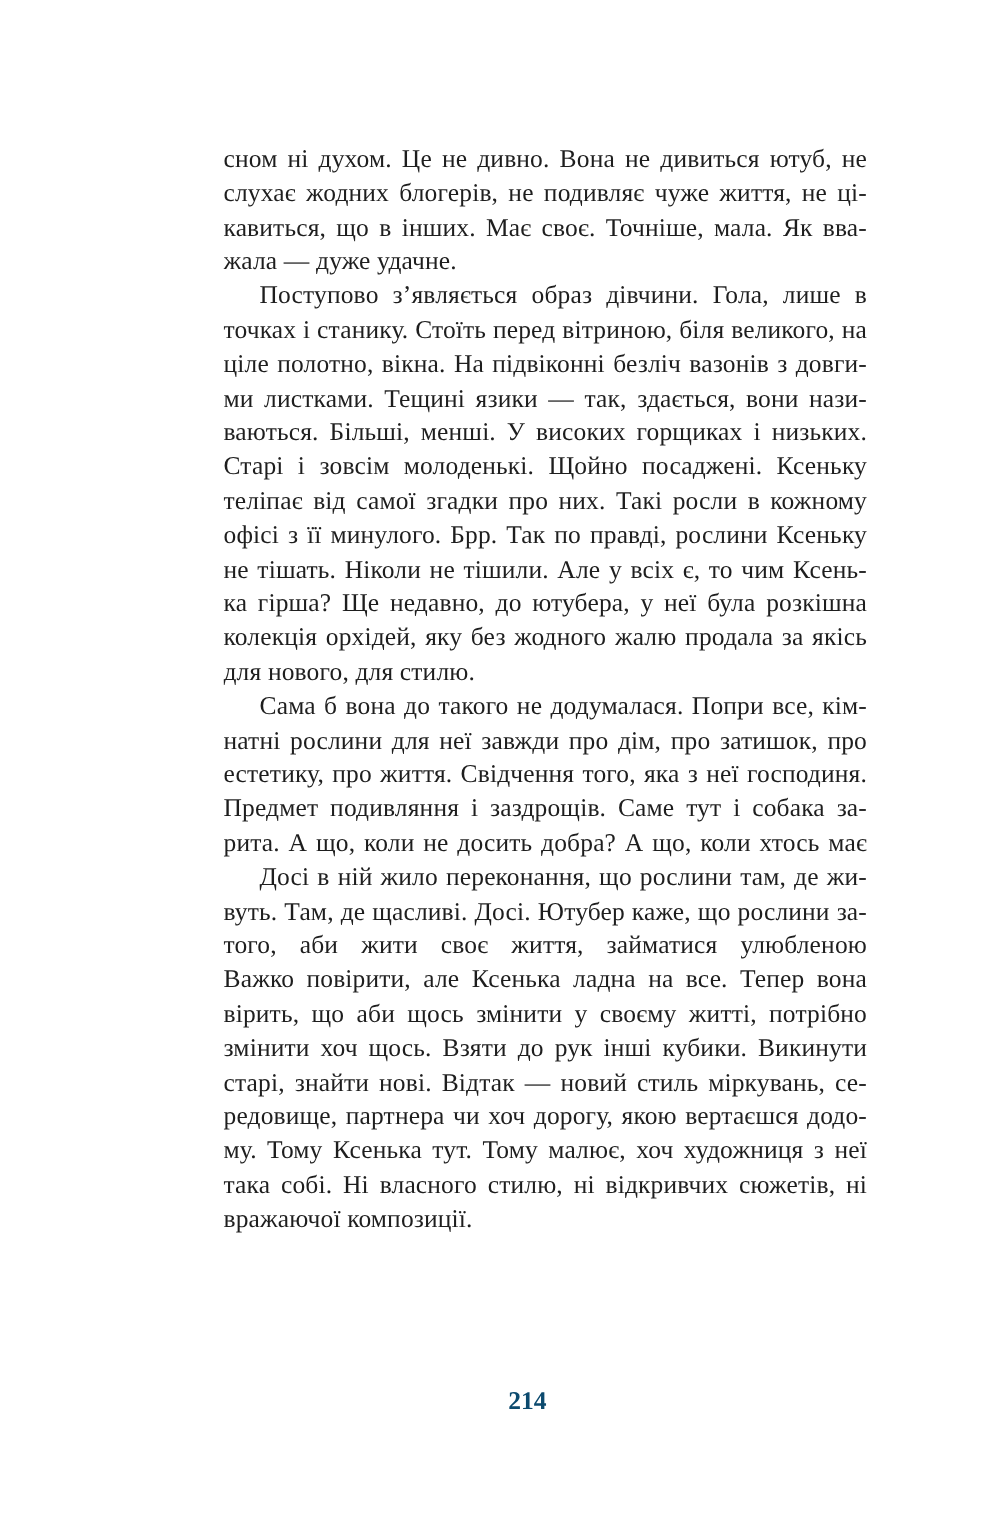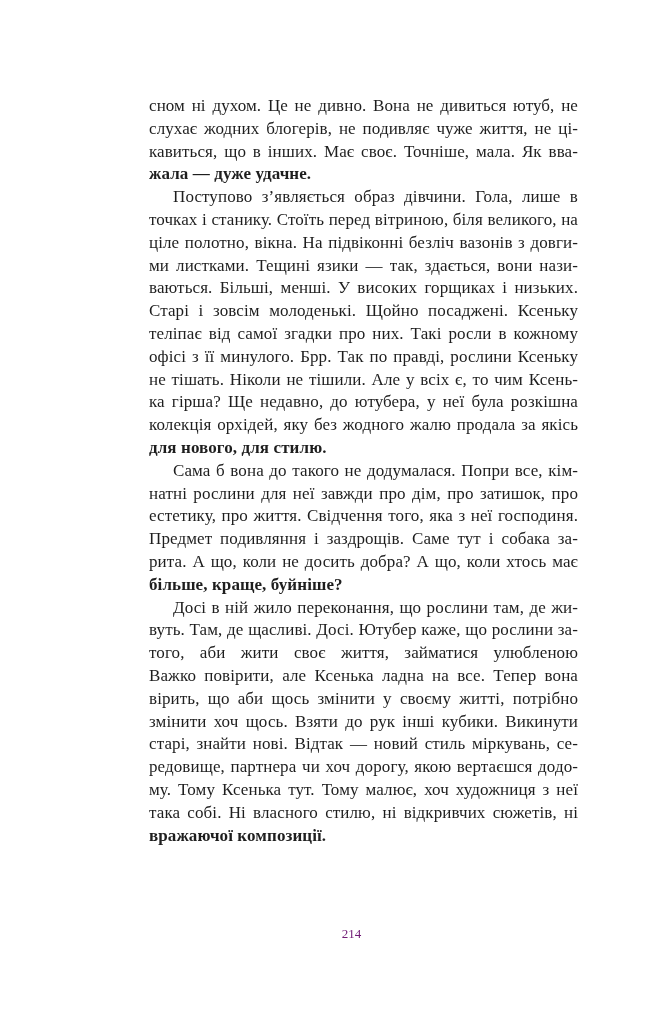--- a/index.html
+++ b/index.html
@@ -35,31 +35,31 @@
     height: 22.8px;
     overflow: hidden;
     white-space: normal;
     margin-left: 24px;
   }
   .line.first {
     text-indent: 24px;
   }
   .line.last {
     text-align-last: left;
-    font-weight: bold;
   }
   .page-number {
     position: absolute;
     left: 125px;
     top: 924px;
     width: 453px;
     text-align: center;
-    font-size: 13px;
+    font-size: 17px;
     line-height: 20px;
-    color: #701a75;
+    color: #0c4a6e;
+    font-weight: bold;
   }
 </style>
 </head>
 <body>
 
 <div class="book-page">
   <div class="text-block">
 
     <div>
       <div class="line">сном ні духом. Це не дивно. Вона не дивиться ютуб, не</div>
@@ -82,21 +82,20 @@
       <div class="line">колекція орхідей, яку без жодного жалю продала за якісь</div>
       <div class="line last">для нового, для стилю.</div>
     </div>
 
     <div>
       <div class="line first">Сама б вона до такого не додумалася. Попри все, кім-</div>
       <div class="line">натні рослини для неї завжди про дім, про затишок, про</div>
       <div class="line">естетику, про життя. Свідчення того, яка з неї господиня.</div>
       <div class="line">Предмет подивляння і заздрощів. Саме тут і собака за-</div>
       <div class="line">рита. А що, коли не досить добра? А що, коли хтось має</div>
-      <div class="line last">більше, краще, буйніше?</div>
     </div>
 
     <div>
       <div class="line first">Досі в ній жило переконання, що рослини там, де жи-</div>
       <div class="line">вуть. Там, де щасливі. Досі. Ютубер каже, що рослини за-</div>
       <div class="line">того, аби жити своє життя, займатися улюбленою справою.</div>
       <div class="line">Важко повірити, але Ксенька ладна на все. Тепер вона</div>
       <div class="line">вірить, що аби щось змінити у своєму житті, потрібно</div>
       <div class="line">змінити хоч щось. Взяти до рук інші кубики. Викинути</div>
       <div class="line">старі, знайти нові. Відтак — новий стиль міркувань, се-</div>

